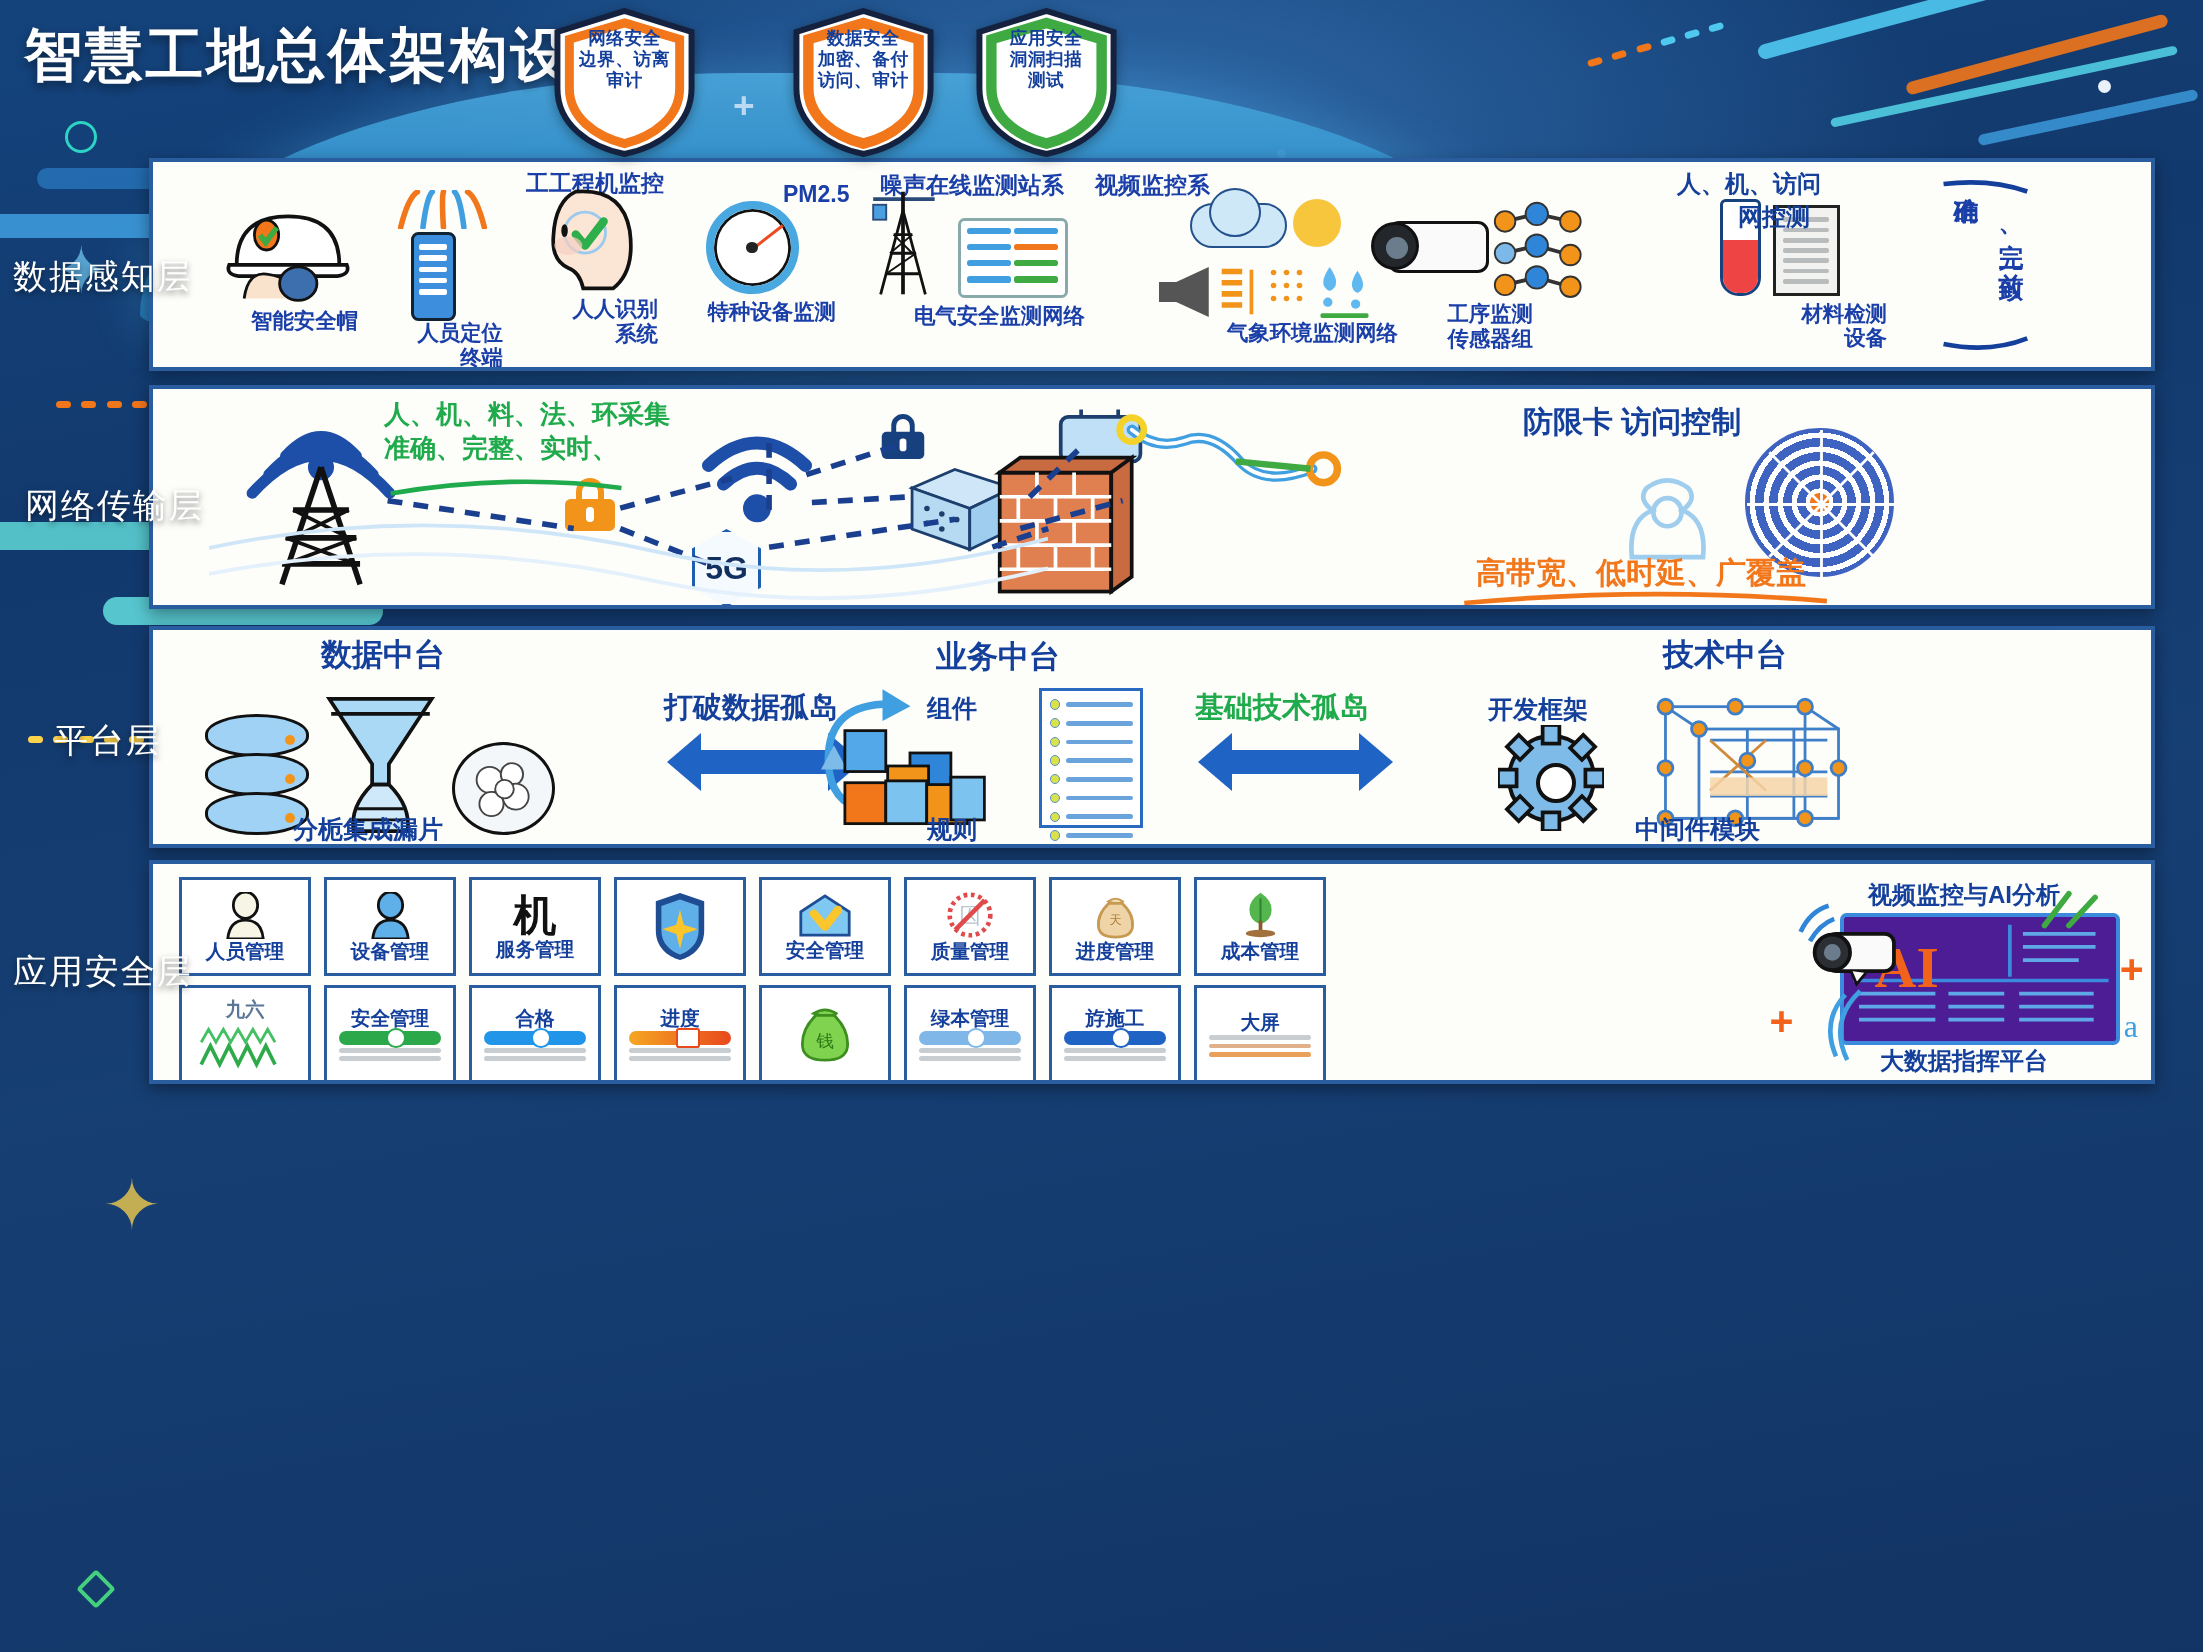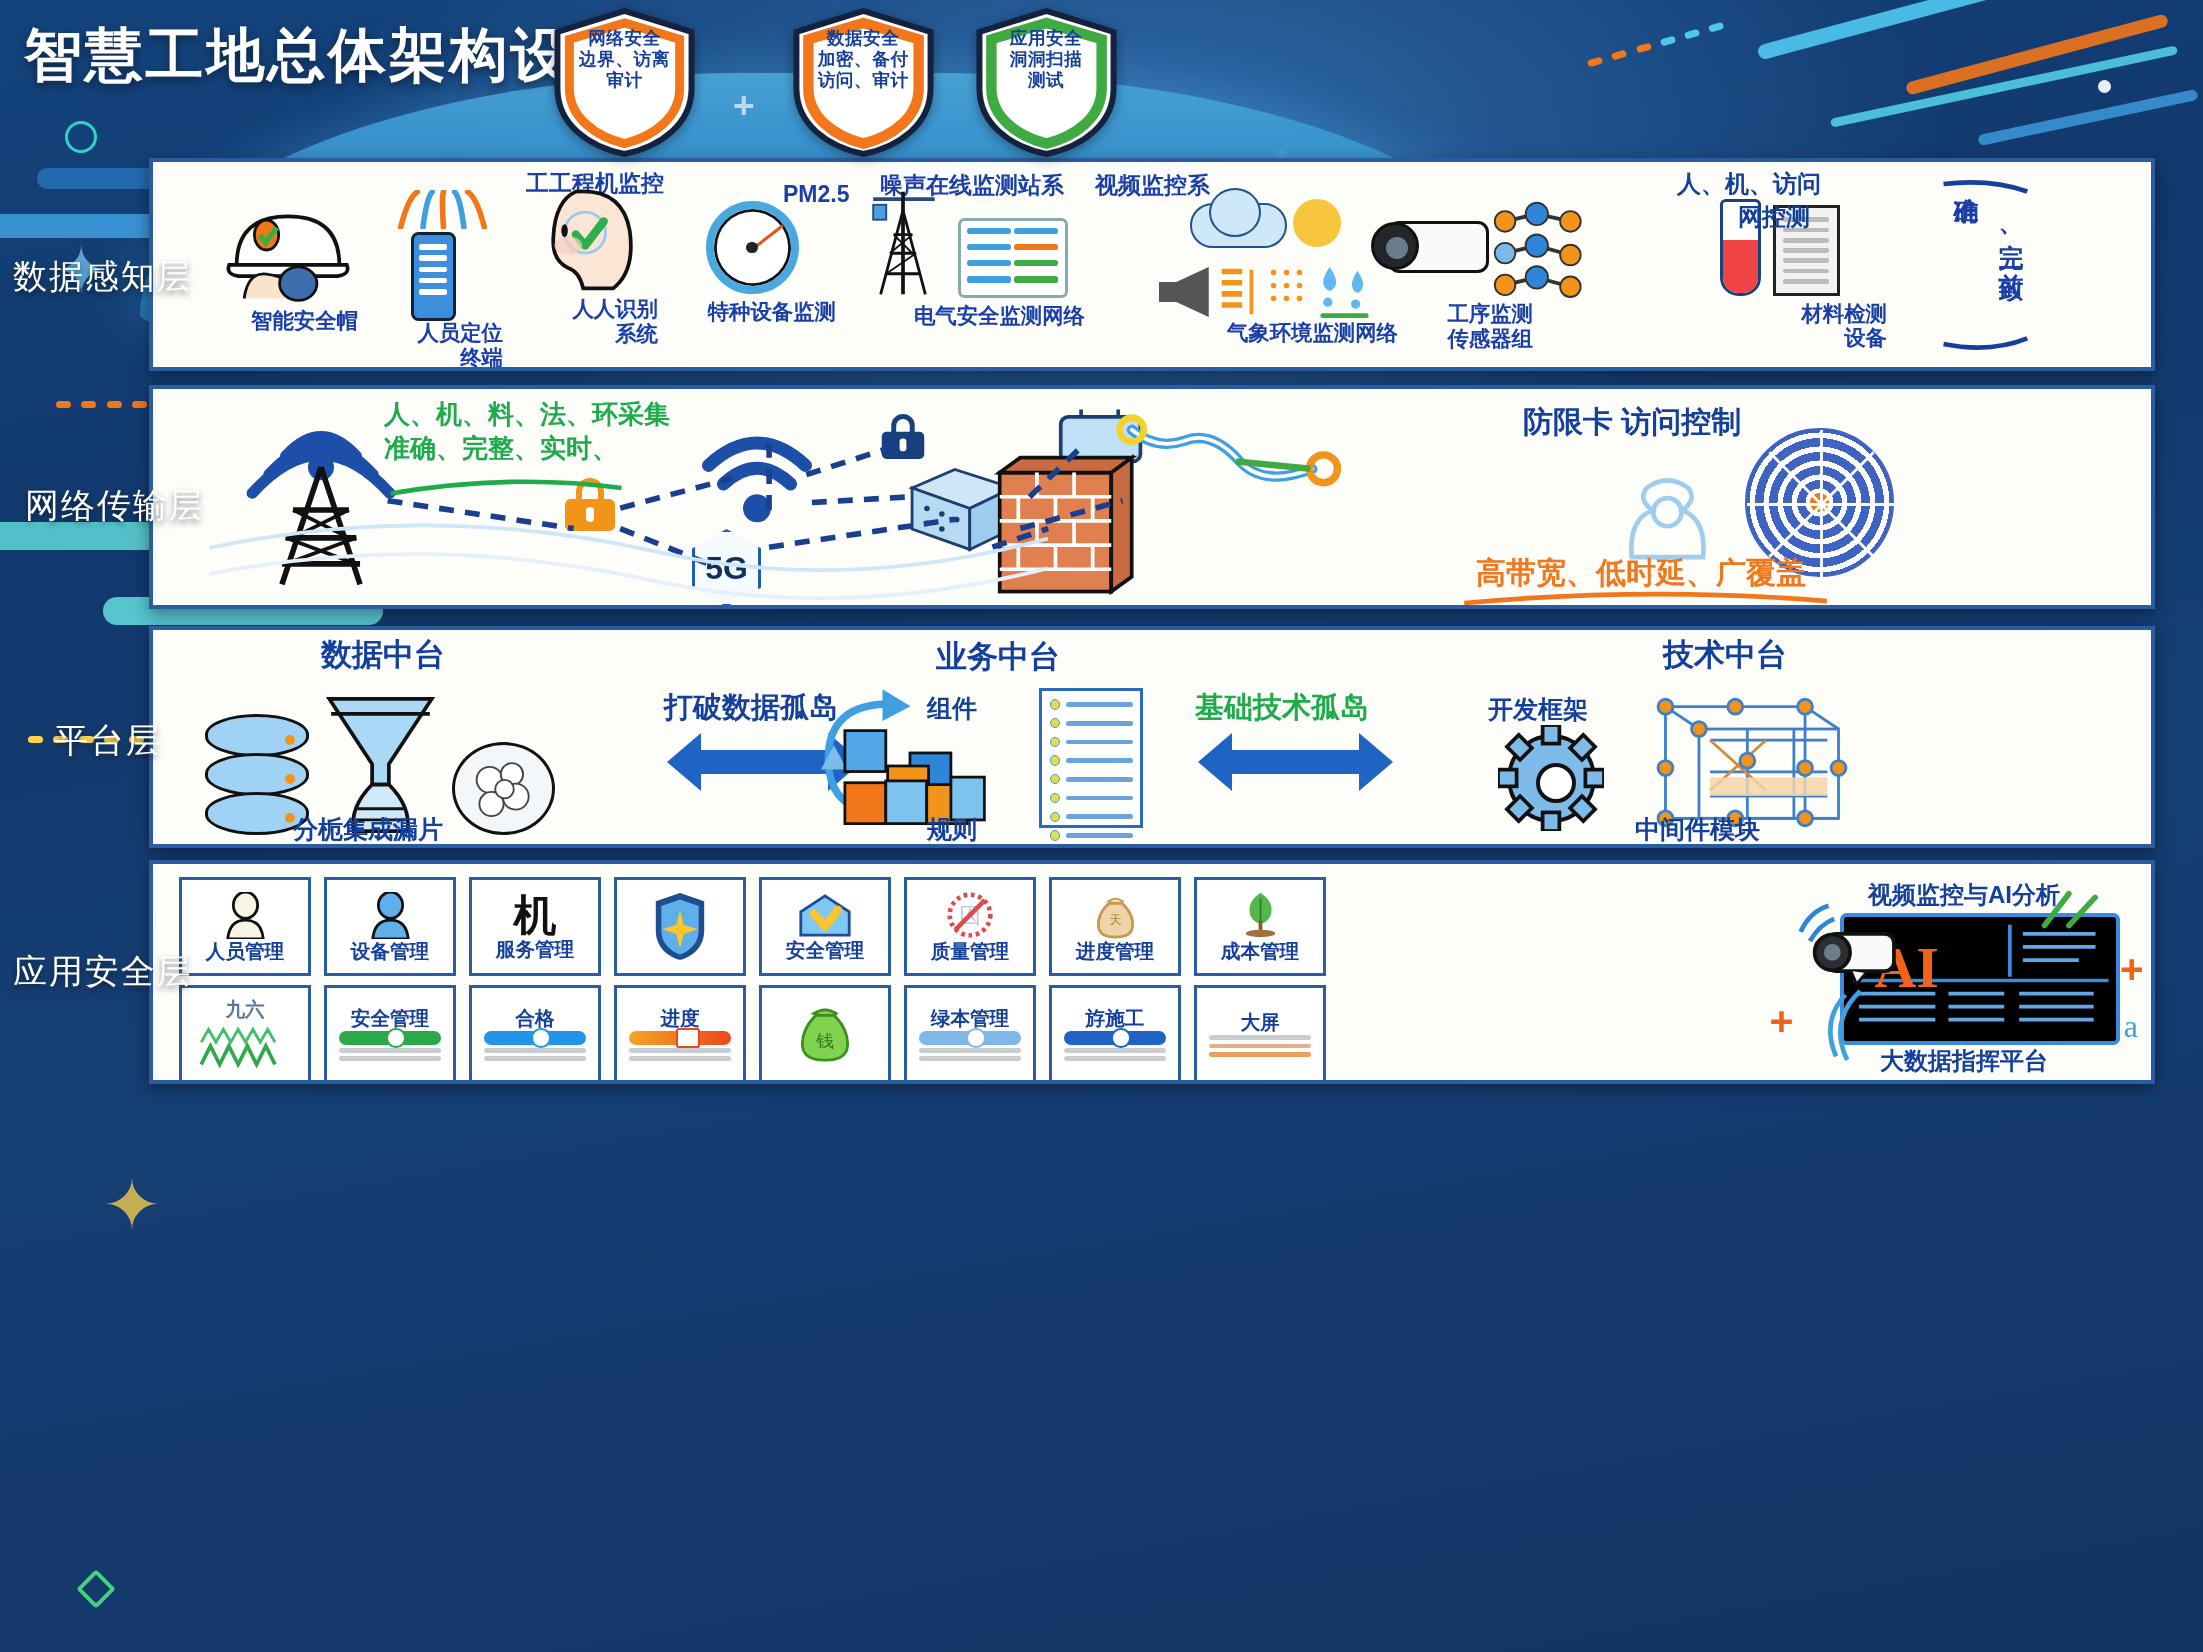--- a/index.html
+++ b/index.html
@@ -126,21 +126,21 @@
   #tiles{position:absolute;left:26px;top:13px;display:grid;
      grid-template-columns:repeat(8,132px);grid-auto-rows:99px;gap:9.3px 13px;}
   .tile{border:3.7px solid #2a5da0;background:#fff;display:flex;flex-direction:column;
      align-items:center;justify-content:center;gap:2.8px;padding:3.7px;}
   .tile .lab{color:#14409c;font-size:19.6px;font-weight:bold;white-space:nowrap;line-height:1;}
   .tile .sq{display:flex;flex-direction:column;gap:3.7px;width:86%;}
   .tile .sq i{display:block;height:4.7px;border-radius:2.8px;background:#c8cdd2;}
   .slider{width:86%;height:14px;border-radius:8.4px;position:relative;}
   .slider b{position:absolute;top:-2.8px;left:46%;width:19.6px;height:19.6px;border-radius:50%;background:#fff;border:2.8px solid currentColor;}
   .aipanel{position:absolute;right:18.6px;top:15px;width:337px;height:194px;}
-  .aibox{position:absolute;left:45px;top:34px;width:280px;height:132px;border:4.7px solid #3b8ade;border-radius:6.5px;background:#000000;}
+  .aibox{position:absolute;left:45px;top:34px;width:280px;height:132px;border:4.7px solid #3b8ade;border-radius:6.5px;background:#4c1d95;}
   .aiword{position:absolute;left:67px;top:41px;color:#f2621a;font-size:58px;font-weight:bold;font-family:"Liberation Serif",serif;}
   .aihdr{position:absolute;left:0;right:0;top:0;text-align:center;color:#14409c;font-size:24px;font-weight:bold;}
   .aiftr{position:absolute;left:0;right:0;bottom:-3.7px;text-align:center;color:#14409c;font-size:24px;font-weight:bold;}
   .opl{position:absolute;color:#f2621a;font-size:41px;font-weight:bold;}
 </style>
 </head>
 <body>
 
 <div id="bg">
   <div class="bgline" style="left:-56px;top:214px;width:308px;height:24px;background:#3f9fe0;opacity:.85;"></div>

